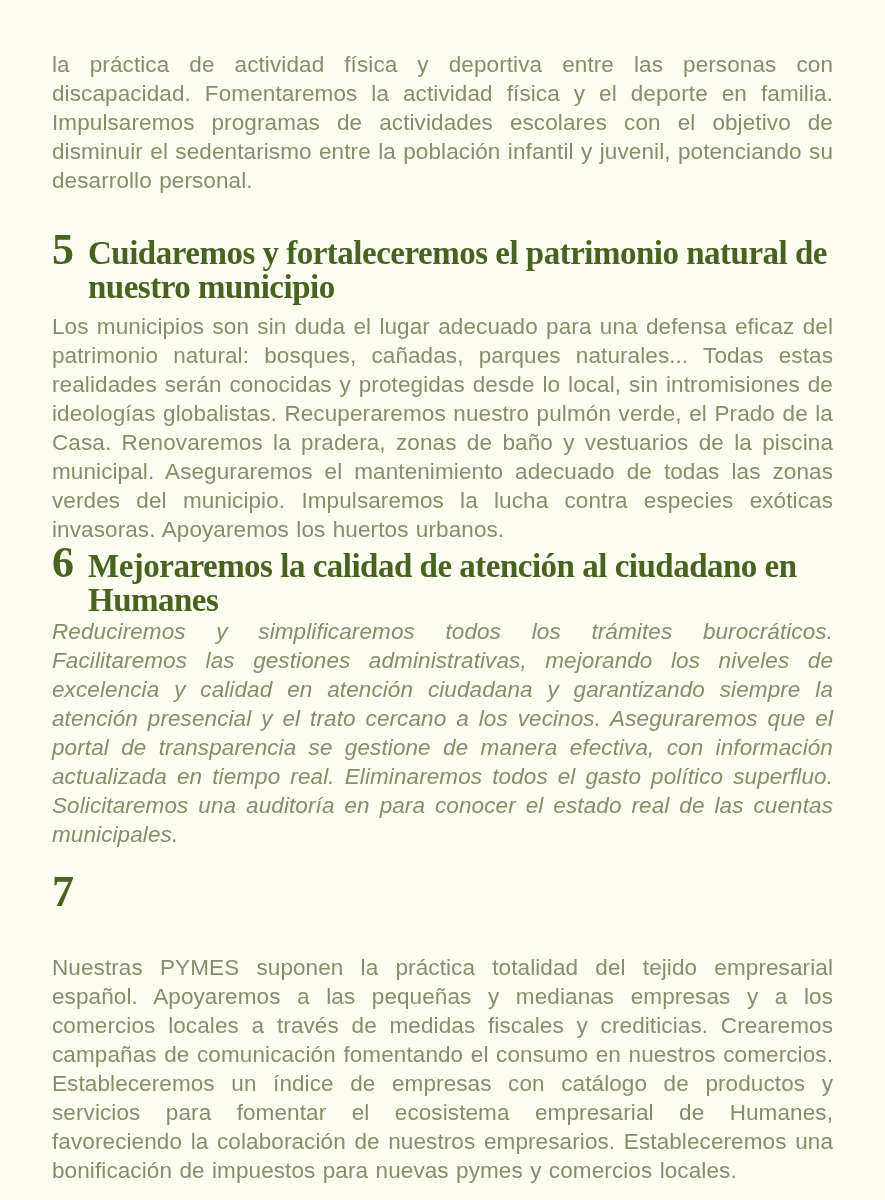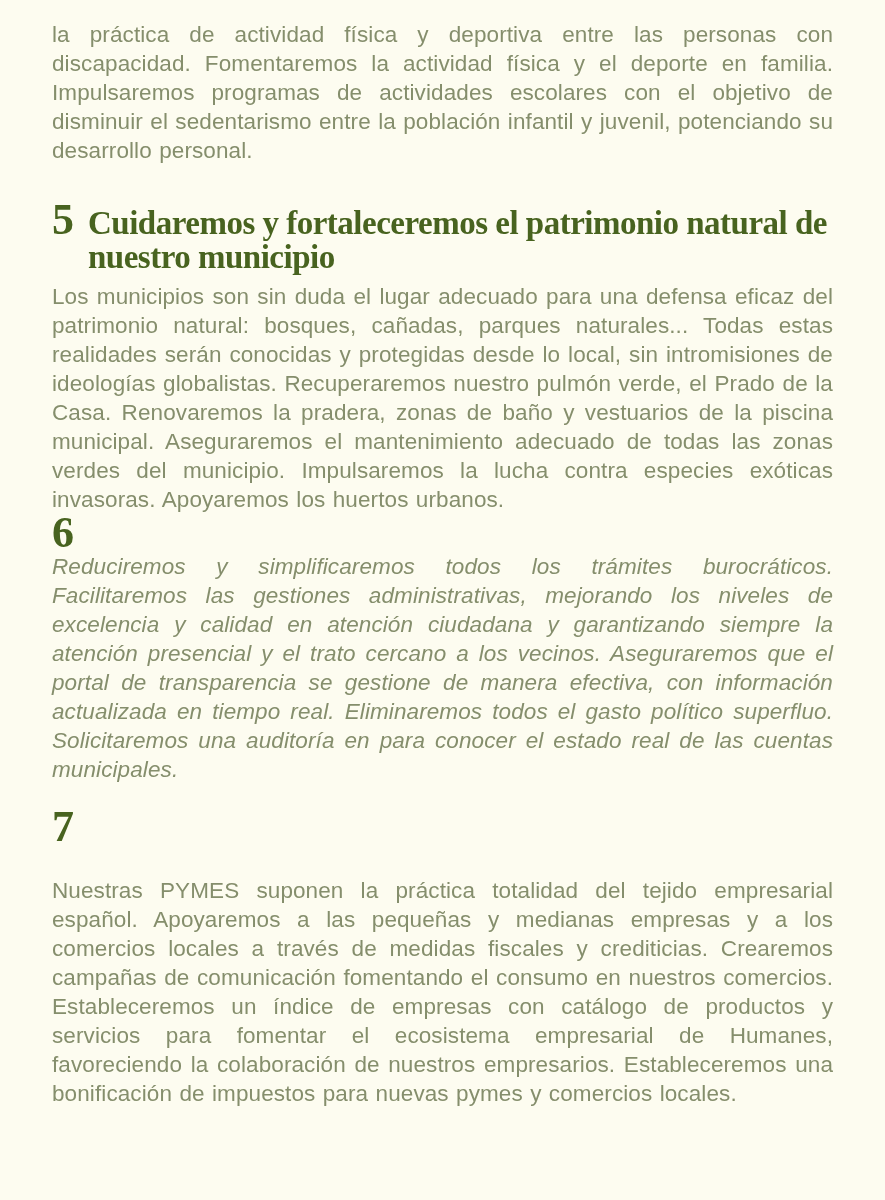--- a/index.html
+++ b/index.html
@@ -8,21 +8,21 @@
     background: #fdfcf0;
   }
   .page {
     position: relative;
     width: 885px;
     height: 1200px;
     margin: 0 auto;
     background: #fdfcf0;
     overflow: hidden;
     box-sizing: border-box;
-    padding: 20px 52px 0 52px;
+    padding: 50px 52px 0 52px;
     font-family: "Liberation Sans", "DejaVu Sans", sans-serif;
   }
   .body-text {
     margin: 0;
     color: #858e6c;
     font-size: 22.5px;
     line-height: 29px;
     text-align: justify;
     letter-spacing: 0.1px;
     word-spacing: 1px;
@@ -48,40 +48,41 @@
     font-size: 33px;
     line-height: 34px;
     letter-spacing: -0.5px;
   }
   
   .sec-5 .heading { margin-top: 36px; }
   .sec-5 .body-text { margin-top: 8px; }
   .sec-6 .heading { margin-top: 0; }
   .sec-6 .body-text { margin-top: 0; font-style: italic; }
   .sec-7 .heading { margin-top: 24px; }
-  .sec-7 .body-text { margin-top: 30px; }
+  .sec-7 .body-text { margin-top: 42px; }
 </style>
 </head>
 <body>
 
 <div class="page">
 
   <p class="body-text">la práctica de actividad física y deportiva entre las personas con discapacidad. Fomentaremos la actividad física y el deporte en familia. Impulsaremos programas de actividades escolares con el objetivo de disminuir el sedentarismo entre la población infantil y juvenil, potenciando su desarrollo personal.</p>
 
   <div class="section sec-5">
     <div class="heading">
       <span class="num">5</span>
       <span class="title">Cuidaremos y fortaleceremos el patrimonio natural de nuestro municipio</span>
     </div>
     <p class="body-text">Los municipios son sin duda el lugar adecuado para una defensa eficaz del patrimonio natural: bosques, cañadas, parques naturales... Todas estas realidades serán conocidas y protegidas desde lo local, sin intromisiones de ideologías globalistas. Recuperaremos nuestro pulmón verde, el Prado de la Casa. Renovaremos la pradera, zonas de baño y vestuarios de la piscina municipal. Aseguraremos el mantenimiento adecuado de todas las zonas verdes del municipio. Impulsaremos la lucha contra especies exóticas invasoras. Apoyaremos los huertos urbanos.</p>
   </div>
 
   <div class="section sec-6">
     <div class="heading">
       <span class="num">6</span>
+      <span class="title">Mejoraremos la calidad de atención al ciudadano en Humanes</span>
     </div>
     <p class="body-text">Reduciremos y simplificaremos todos los trámites burocráticos. Facilitaremos las gestiones administrativas, mejorando los niveles de excelencia y calidad en atención ciudadana y garantizando siempre la atención presencial y el trato cercano a los vecinos. Aseguraremos que el portal de transparencia se gestione de manera efectiva, con información actualizada en tiempo real. Eliminaremos todos el gasto político superfluo. Solicitaremos una auditoría en para conocer el estado real de las cuentas municipales.</p>
   </div>
 
   <div class="section sec-7">
     <div class="heading">
       <span class="num">7</span>
     </div>
     <p class="body-text">Nuestras PYMES suponen la práctica totalidad del tejido empresarial español. Apoyaremos a las pequeñas y medianas empresas y a los comercios locales a través de medidas fiscales y crediticias. Crearemos campañas de comunicación fomentando el consumo en nuestros comercios. Estableceremos un índice de empresas con catálogo de productos y servicios para fomentar el ecosistema empresarial de Humanes, favoreciendo la colaboración de nuestros empresarios. Estableceremos una bonificación de impuestos para nuevas pymes y comercios locales.</p>
   </div>

